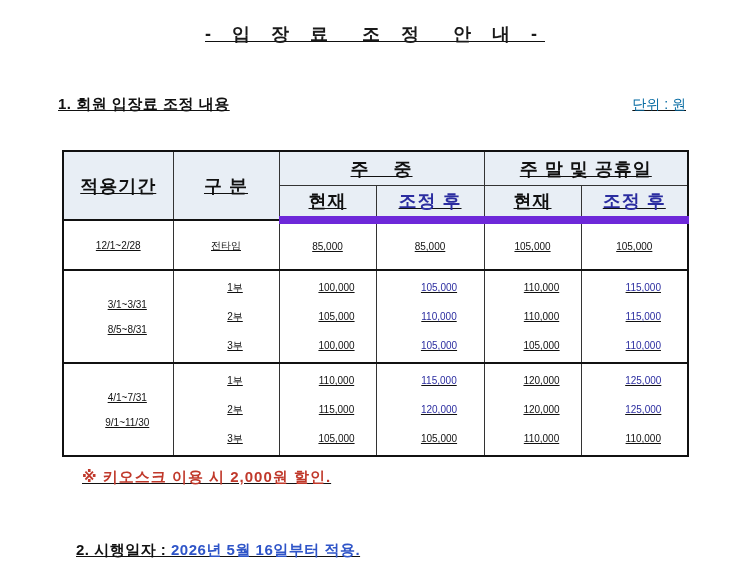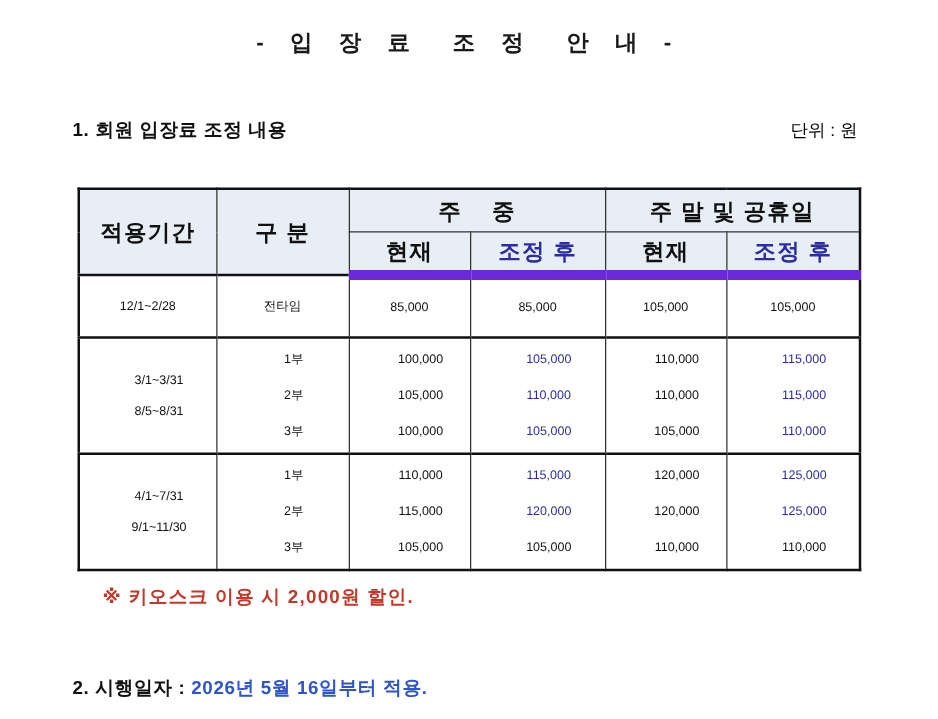--- a/index.html
+++ b/index.html
@@ -8,20 +8,21 @@
     background: #ffffff;
     font-family: "Liberation Sans", "DejaVu Sans", sans-serif;
     color: #111111;
   }
   .page {
     position: relative;
     width: 750px;
     height: 575px;
     background: #ffffff;
     overflow: hidden;
+    text-decoration: underline;
   }
   .doc-title {
     margin-top: 22px;
     text-align: center;
     font-size: 18px;
     font-weight: bold;
     letter-spacing: 8px;
     white-space: pre;
     color: #1a1a1a;
   }
@@ -32,21 +33,21 @@
     margin: 49px 64px 0 58px;
     gap: 19px;
   }
   .section1-heading {
     font-size: 15px;
     font-weight: bold;
     letter-spacing: 0.5px;
   }
   .unit-label {
     font-size: 14px;
-    color: #000000;
+    color: #0369a1;
     white-space: pre;
     text-align: right;
   }
   table.fee-table {
     margin: 36px 0 0 62px;
     border-collapse: collapse;
     table-layout: fixed;
     width: 625px;
     border: 2px solid #111111;
   }
@@ -80,21 +81,21 @@
   .period-line { line-height: 25px; }
   .blue-value { color: var(--blue, #2b2da0); }
   .note-line {
     margin: 11px 0 0 82px;
     font-size: 15px;
     font-weight: bold;
     color: var(--note-red, #c0392b);
     letter-spacing: 1px;
   }
   .section2-row {
-    margin: 54px 0 0 58px;
+    margin: 54px 0 0 76px;
     font-size: 15px;
     font-weight: bold;
     letter-spacing: 0.5px;
   }
   .effective-date { color: var(--eff-blue, #2f55c8); }
 </style>
 </head>
 <body>
 
 <div class="page">

